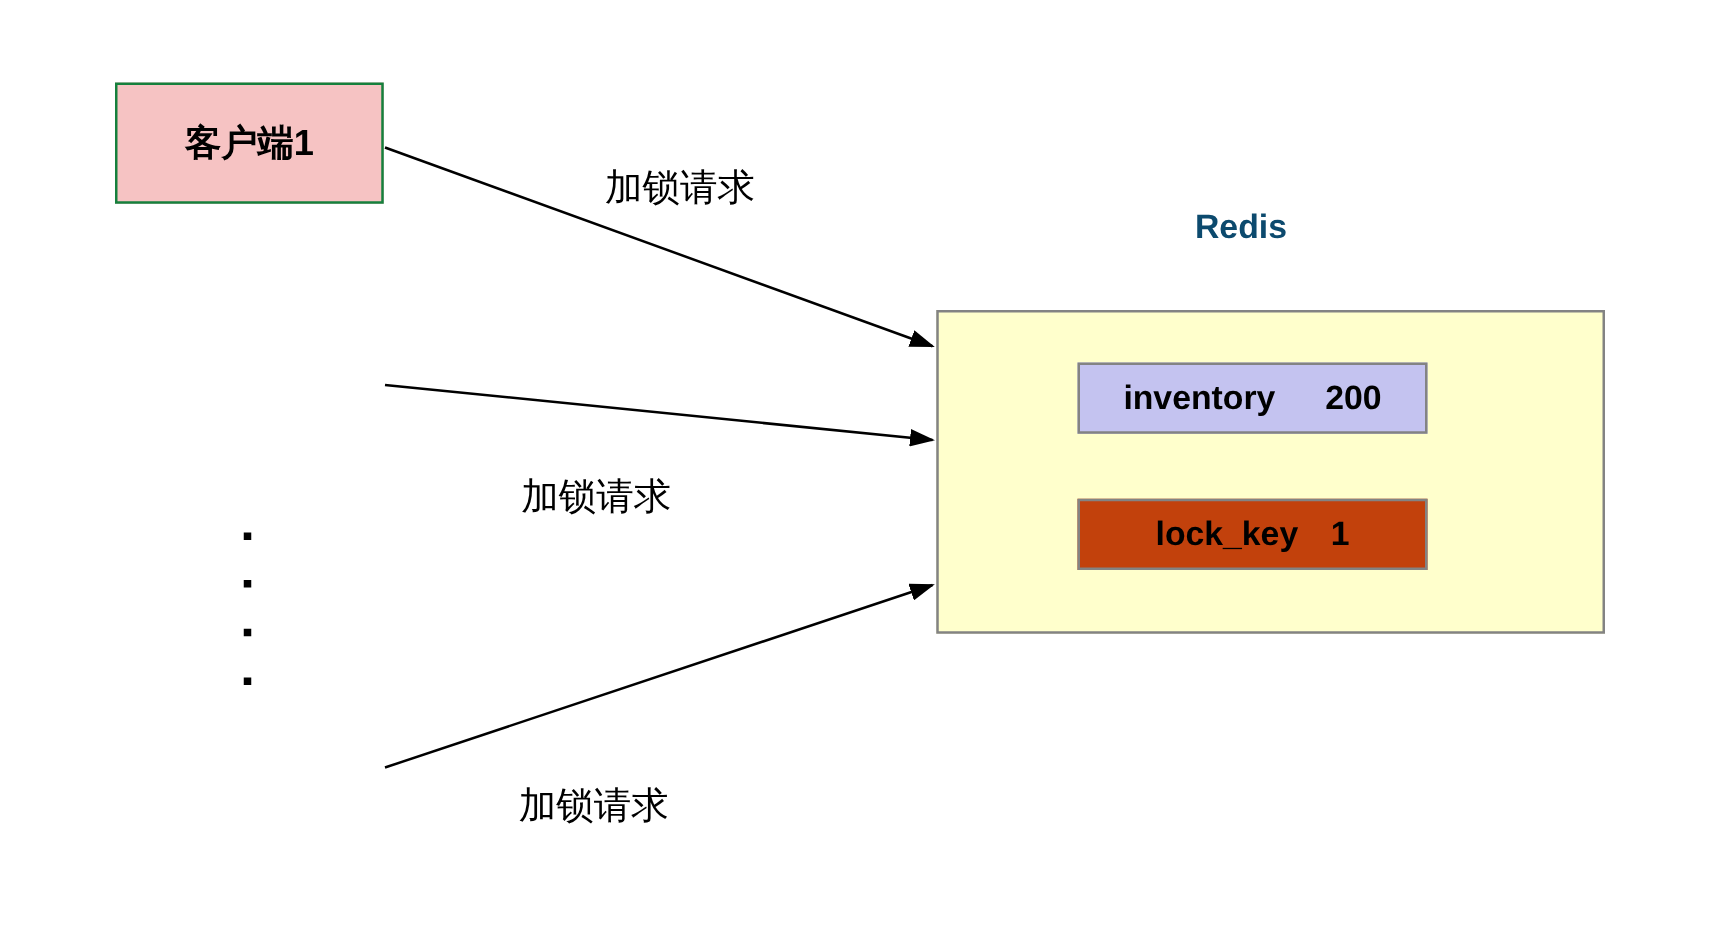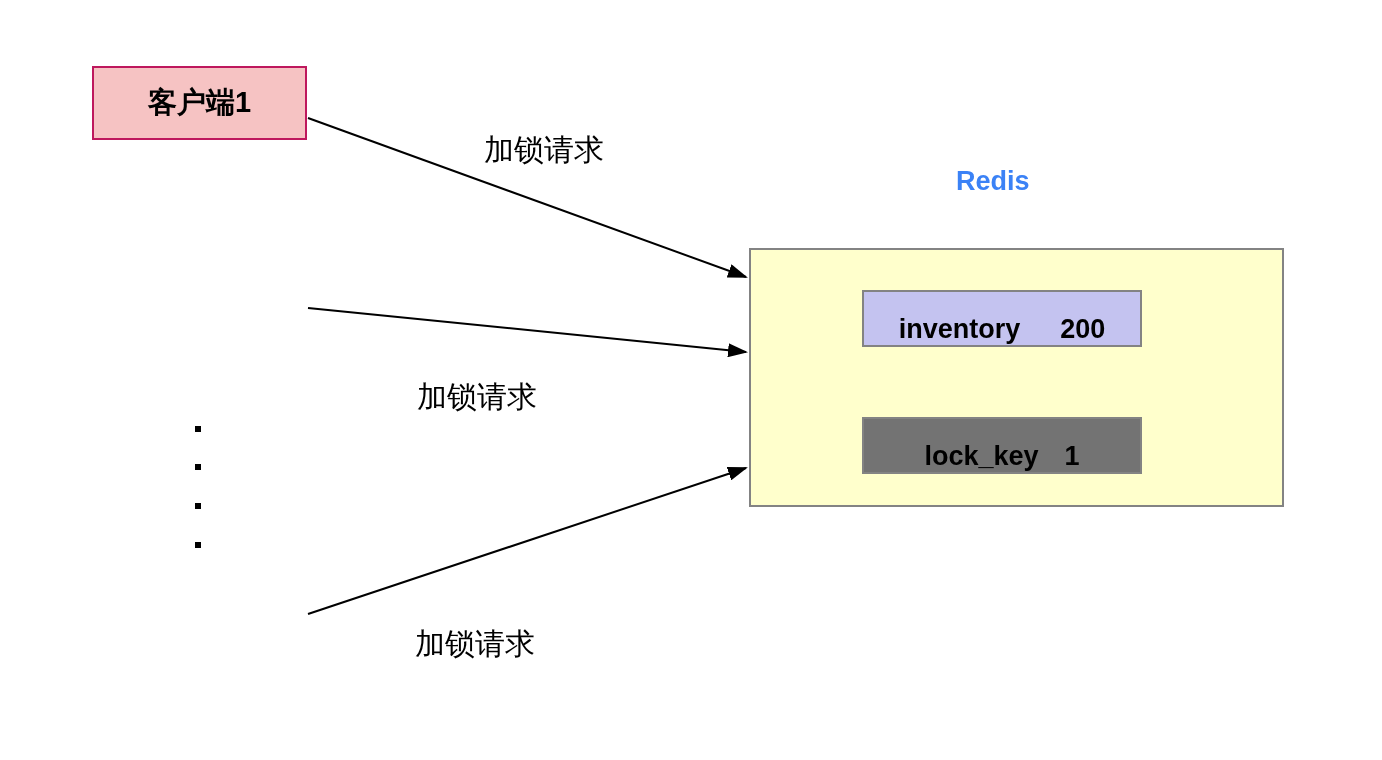--- a/index.html
+++ b/index.html
@@ -19,23 +19,23 @@
     position: absolute;
     left: 0; top: 0;
     width: 1382px;
     height: 760px;
     pointer-events: none;
   }
   .client-box {
     position: absolute;
     box-sizing: border-box;
     width: 215px;
-    height: 74px;
+    height: 97px;
     background: #f6c3c3;
-    border: 2px solid #be185d;
+    border: 2px solid #15803d;
     display: flex;
     align-items: center;
     justify-content: center;
     font-size: 29px;
     font-weight: bold;
     color: #000000;
   }
   .client-1 { left: 92px; top: 66px; }
   .client-2 { left: 92px; top: 251px; }
   .client-3 { left: 92px; top: 605px; }
@@ -48,49 +48,49 @@
   }
   .arrow-label-1 { left: 484px; top: 130px; }
   .arrow-label-2 { left: 417px; top: 377px; }
   .arrow-label-3 { left: 415px; top: 624px; }
   .redis-title {
     position: absolute;
     left: 956px;
     top: 166px;
     font-size: 27px;
     font-weight: bold;
-    color: #3b82f6;
+    color: #0c4a6e;
   }
   .redis-box {
     position: absolute;
     box-sizing: border-box;
     left: 749px;
     top: 248px;
     width: 535px;
     height: 259px;
     background: #ffffcc;
     border: 2px solid #838383;
   }
   .redis-entry {
     position: absolute;
     box-sizing: border-box;
     left: 111px;
     width: 280px;
     height: 57px;
     border: 2px solid #838383;
     display: flex;
-    align-items: flex-end;
+    align-items: center;
     justify-content: center;
     font-size: 27px;
     font-weight: bold;
     color: #000000;
     white-space: nowrap;
   }
   .entry-inventory { top: 40px;  background: #c4c3f0; gap: 40px; }
-  .entry-lock      { top: 167px; background: #737373; gap: 26px; }
+  .entry-lock      { top: 149px; background: #c2410c; gap: 26px; }
   .ellipsis-dot {
     position: absolute;
     left: 195px;
     width: 6px;
     height: 6px;
     background: #000000;
   }
   .dot-1 { top: 426px; }
   .dot-2 { top: 464px; }
   .dot-3 { top: 503px; }

